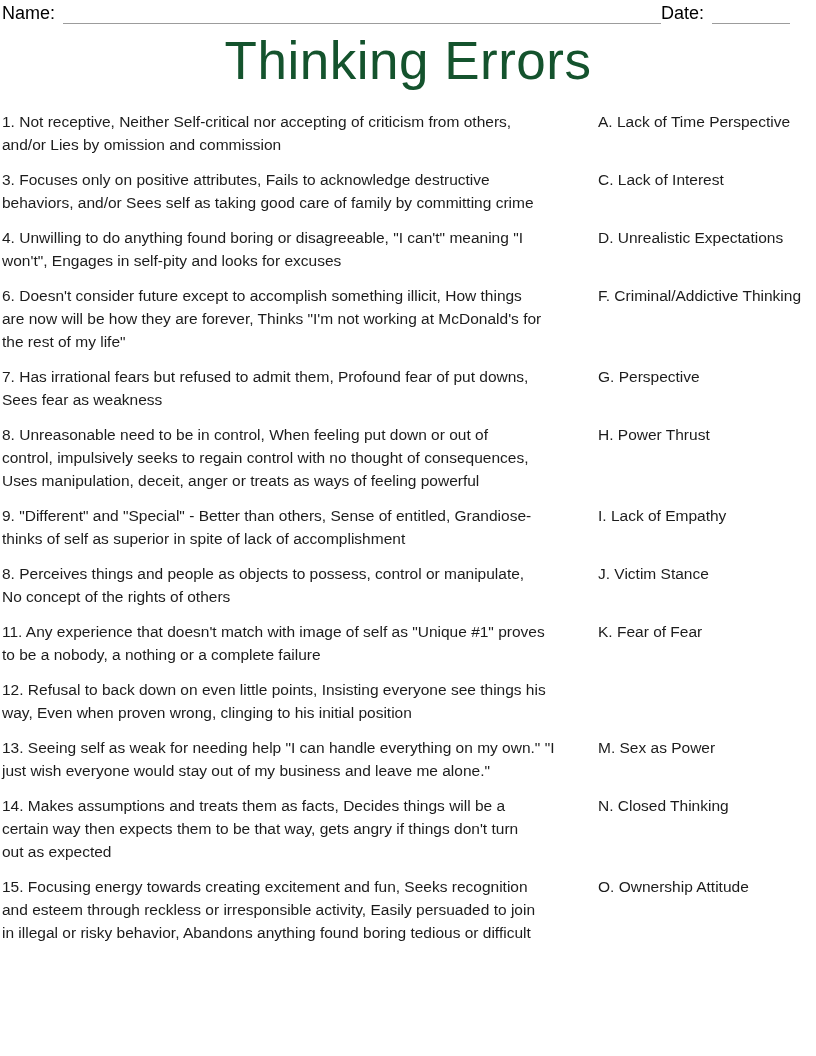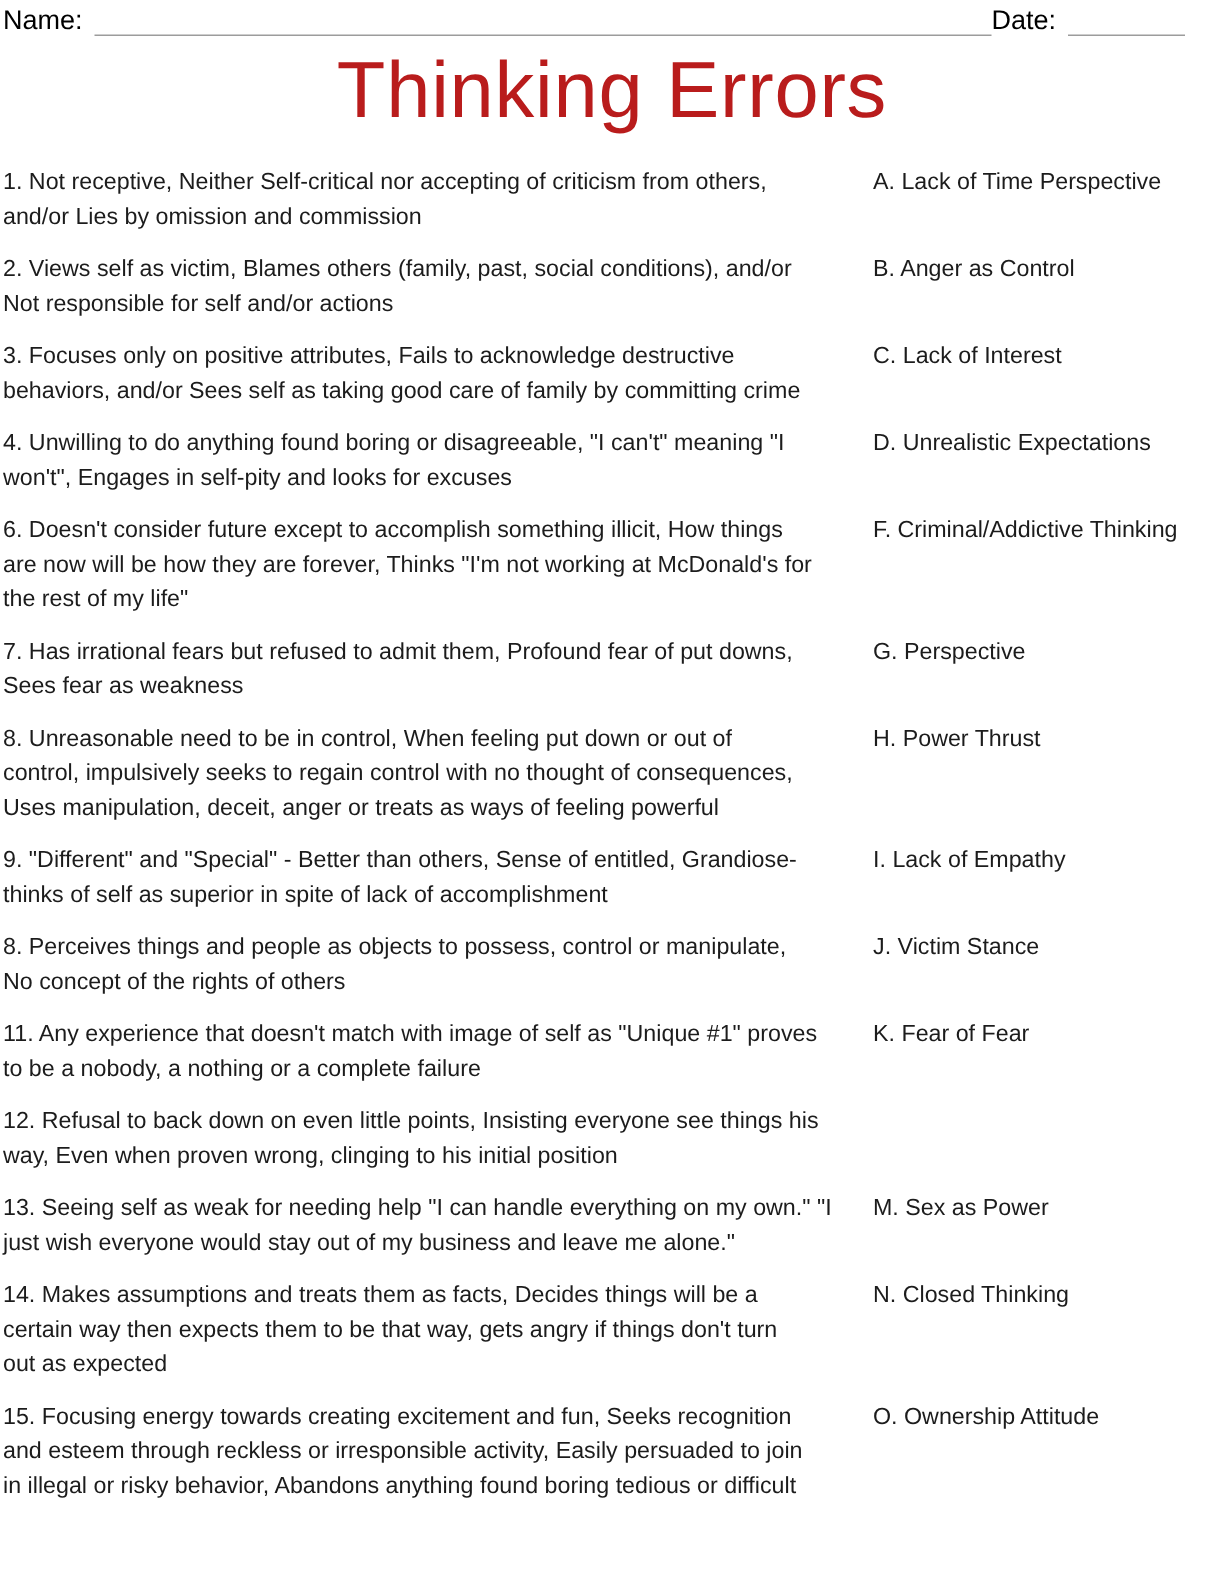--- a/index.html
+++ b/index.html
@@ -33,36 +33,36 @@
   .date-label { }
   .date-line { width: 78px; margin-left: 8px; }
 
   
   .title {
     margin: 10px 0 0 0;
     text-align: center;
     font-size: 53px;
     font-weight: 400;
     letter-spacing: 0.5px;
-    color: #b91c1c;
+    color: #14532d;
     line-height: 1.0;
   }
 
   
   .rows { padding: 23px 0 0 2px; }
   .row { display: flex; align-items: flex-start; margin-bottom: 12px; }
   .q {
     width: 580px;
     font-size: 15.5px;
     line-height: 23px;
     white-space: pre-line;
   }
   .a {
     width: 218px;
-    margin-left: 0;
+    margin-left: 16px;
     font-size: 15.5px;
     line-height: 23px;
   }
 </style>
 </head>
 <body>
 
 <div class="page">
 
   <div class="header">
@@ -75,25 +75,20 @@
   <h1 class="title">Thinking Errors</h1>
 
   <div class="rows">
 
     <div class="row">
       <div class="q">1. Not receptive, Neither Self-critical nor accepting of criticism from others,
 and/or Lies by omission and commission</div>
       <div class="a">A. Lack of Time Perspective</div>
     </div>
 
-    <div class="row">
-      <div class="q">2. Views self as victim, Blames others (family, past, social conditions), and/or
-Not responsible for self and/or actions</div>
-      <div class="a">B. Anger as Control</div>
-    </div>
 
     <div class="row">
       <div class="q">3. Focuses only on positive attributes, Fails to acknowledge destructive
 behaviors, and/or Sees self as taking good care of family by committing crime</div>
       <div class="a">C. Lack of Interest</div>
     </div>
 
     <div class="row">
       <div class="q">4. Unwilling to do anything found boring or disagreeable, "I can't" meaning "I
 won't", Engages in self-pity and looks for excuses</div>

